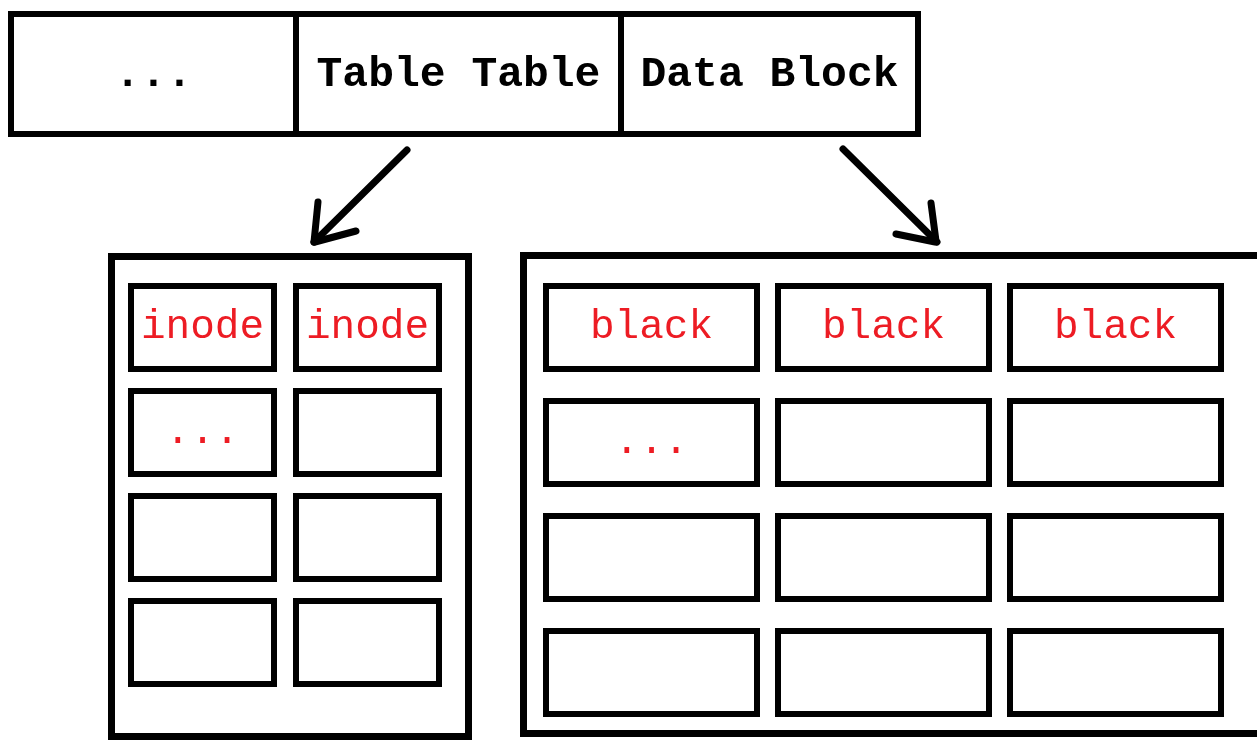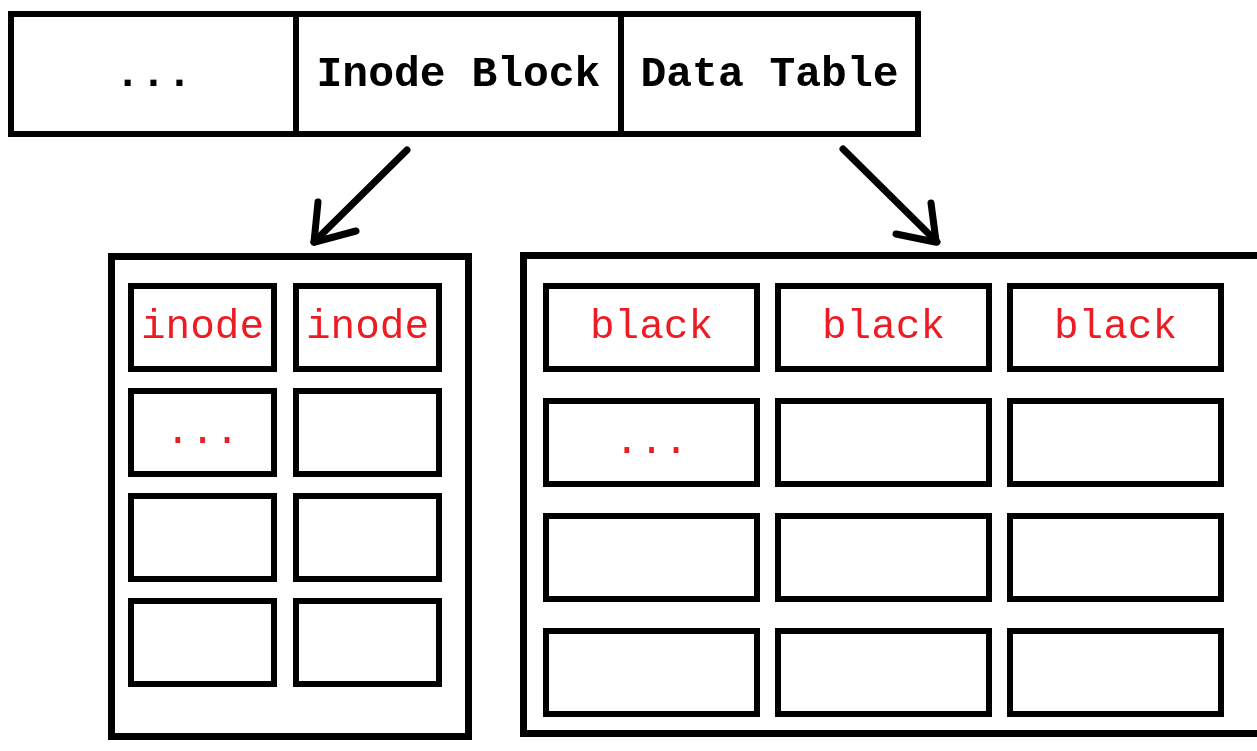--- a/index.html
+++ b/index.html
@@ -97,22 +97,22 @@
     overflow: hidden;
   }
 </style>
 </head>
 <body>
 
 <div class="canvas">
 
   <div class="top-bar">
     <div class="bar-cell c0">...</div>
-    <div class="bar-cell c1">Inode Block</div>
-    <div class="bar-cell c2">Data Table</div>
+    <div class="bar-cell c1">Table Table</div>
+    <div class="bar-cell c2">Data Block</div>
   </div>
 
   <svg class="arrows" viewBox="0 0 1257 751" aria-hidden="true">
     <g>
       <path d="M407 150 L314 242"></path>
       <path d="M318 202 L314 242"></path>
       <path d="M356 231 L315 242"></path>
     </g>
     <g>
       <path d="M843 149 L937 242"></path>

